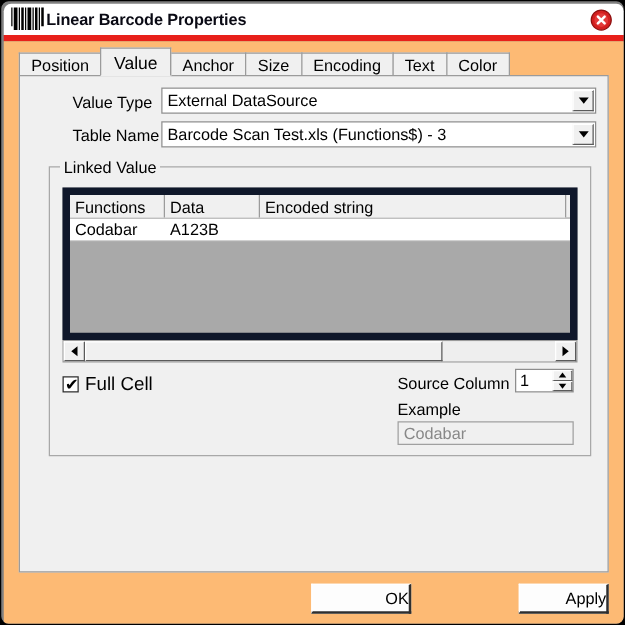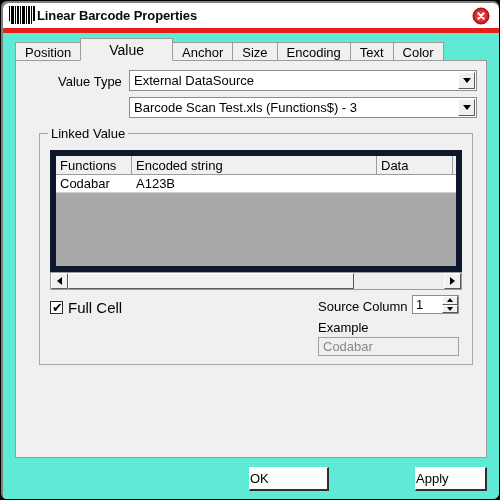--- a/index.html
+++ b/index.html
@@ -61,21 +61,21 @@
     left: 2px; top: 27px;
     width: 496px; height: 5px;
     background: #e8201a;
   }
 
   
   #body {
     position: absolute;
     left: 2px; top: 32px;
     width: 496px; height: 466px;
-    background: #5eead4;
+    background: #fdba74;
     text-decoration: underline;
   }
 
   
   #tabstrip {
     position: absolute;
     left: 12px; top: 6px;
     width: 472px; height: 22px;
     display: flex;
     align-items: flex-end;
@@ -97,21 +97,21 @@
     white-space: nowrap;
   }
   .tab.sel {
     height: 23px;
     background: #f0f0f0;
     border: 1px solid #9b9b9b;
     border-bottom: 1px solid #f0f0f0;
     font-size: 14px;
     z-index: 3;
     position: relative;
-    padding: 0 28px;
+    padding: 0 10px;
   }
   #tabpage {
     position: absolute;
     left: 12px; top: 27px;
     width: 472px; height: 398px;
     box-sizing: border-box;
     background: #f0f0f0;
     border: 1px solid #9b9b9b;
   }
 
@@ -411,21 +411,21 @@
     height: 24px;
     background: #fdfdfd;
     border-top: 1px solid #ffffff;
     border-left: 1px solid #ffffff;
     border-right: 2px solid #2f2f2f;
     border-bottom: 2px solid #2f2f2f;
     font-size: 13px;
     color: #000;
     display: flex;
     align-items: center;
-    justify-content: flex-start;
+    justify-content: flex-end;
     cursor: pointer;
     white-space: nowrap;
   }
 </style>
 </head>
 <body>
 
 <div id="window">
 
   <div id="titlebar">
@@ -480,35 +480,36 @@
     <div id="tabpage">
 
       <span class="flabel" style="left:42px; top:13px;">Value Type</span>
       <div class="combo" style="left:113px; top:9px; width:348px; height:21px;">
         <span class="val">External DataSource</span>
         <span class="arrowbtn">
             <span class="tri-down"></span>
           </span>
       </div>
 
+      <span class="flabel" style="left:42px; top:40px;">Table Name</span>
       <div class="combo" style="left:113px; top:36px; width:348px; height:21px;">
         <span class="val">Barcode Scan Test.xls (Functions$) - 3</span>
         <span class="arrowbtn">
             <span class="tri-down"></span>
           </span>
       </div>
 
       <div class="group" style="left:23px; top:72px; width:434px; height:232px;padding-left:23px;">
         <span class="group-title">Linked Value</span>
 
         <div id="grid">
           <div id="grid-head">
             <span class="hcell cw1">Functions</span>
+            <span class="hcell cw2">Data</span>
             <span class="hcell cw3">Encoded string</span>
-            <span class="hcell cw2">Data</span>
           </div>
           <div class="grow">
             <span class="gcell cw1">Codabar</span>
             <span class="gcell cw3">A123B</span>
           </div>
           <div id="grid-filler"></div>
         </div>
 
         <div id="hscroll">
           <span class="sb-btn">

